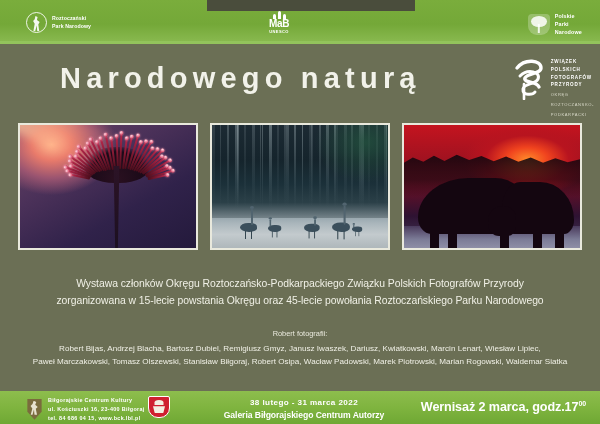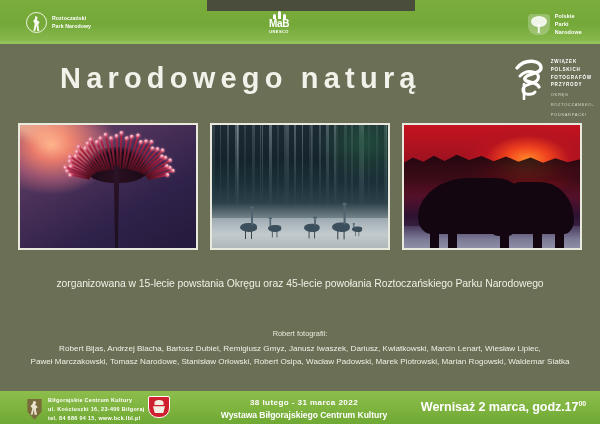--- a/index.html
+++ b/index.html
@@ -522,27 +522,28 @@
       <div class="bleg" style="left:96px;"></div>
       <div class="bison b2"></div>
       <div class="b2-head"></div>
       <div class="bleg" style="right:16px;"></div>
       <div class="bleg" style="right:38px;"></div>
 
     </div>
   </div>
 
   <div class="desc">
+    <div>Wystawa członków Okręgu Roztoczańsko-Podkarpackiego Związku Polskich Fotografów Przyrody</div>
     <div>zorganizowana w 15-lecie powstania Okręgu oraz 45-lecie powołania Roztoczańskiego Parku Narodowego</div>
   </div>
 
   <div class="authors-label">Robert fotografii:</div>
   <div class="authors">
     <div>Robert Bijas, Andrzej Blacha, Bartosz Dubiel, Remigiusz Gmyz, Janusz Iwaszek, Dariusz, Kwiatkowski, Marcin Lenart, Wiesław Lipiec,</div>
-    <div>Paweł Marczakowski, Tomasz Narodowe, Stanisław Orłowski, Robert Osipa, Wacław Padowski, Marek Piotrowski, Marian Rogowski, Waldemar Siatka</div>
+    <div>Paweł Marczakowski, Tomasz Olszewski, Stanisław Biłgoraj, Robert Osipa, Wacław Padowski, Marek Piotrowski, Marian Rogowski, Waldemar Siatka</div>
   </div>
 
   <div class="bottombar">
 
     <div class="bck">
       <div class="bck-crest">
         <div class="shield"></div>
           <div class="fig"></div>
       </div>
       <div class="bck-txt">
@@ -552,21 +553,21 @@
       </div>
     </div>
 
     <div class="bck-sign">
       <div class="cup2"></div>
         <div class="cup"></div>
     </div>
 
     <div class="dates">
       <div class="d1">38 lutego  -  31 marca 2022</div>
-      <div class="d2">Wystawa Biłgorajskiego Centrum Kultury</div>
+      <div class="d2">Galeria Biłgorajskiego Centrum Autorzy</div>
     </div>
 
     <div class="vern">
       <span>Wernisaż 2 marca, godz.17</span><sup>00</sup>
     </div>
   </div>
 
 </div>
 
 </body></html>

